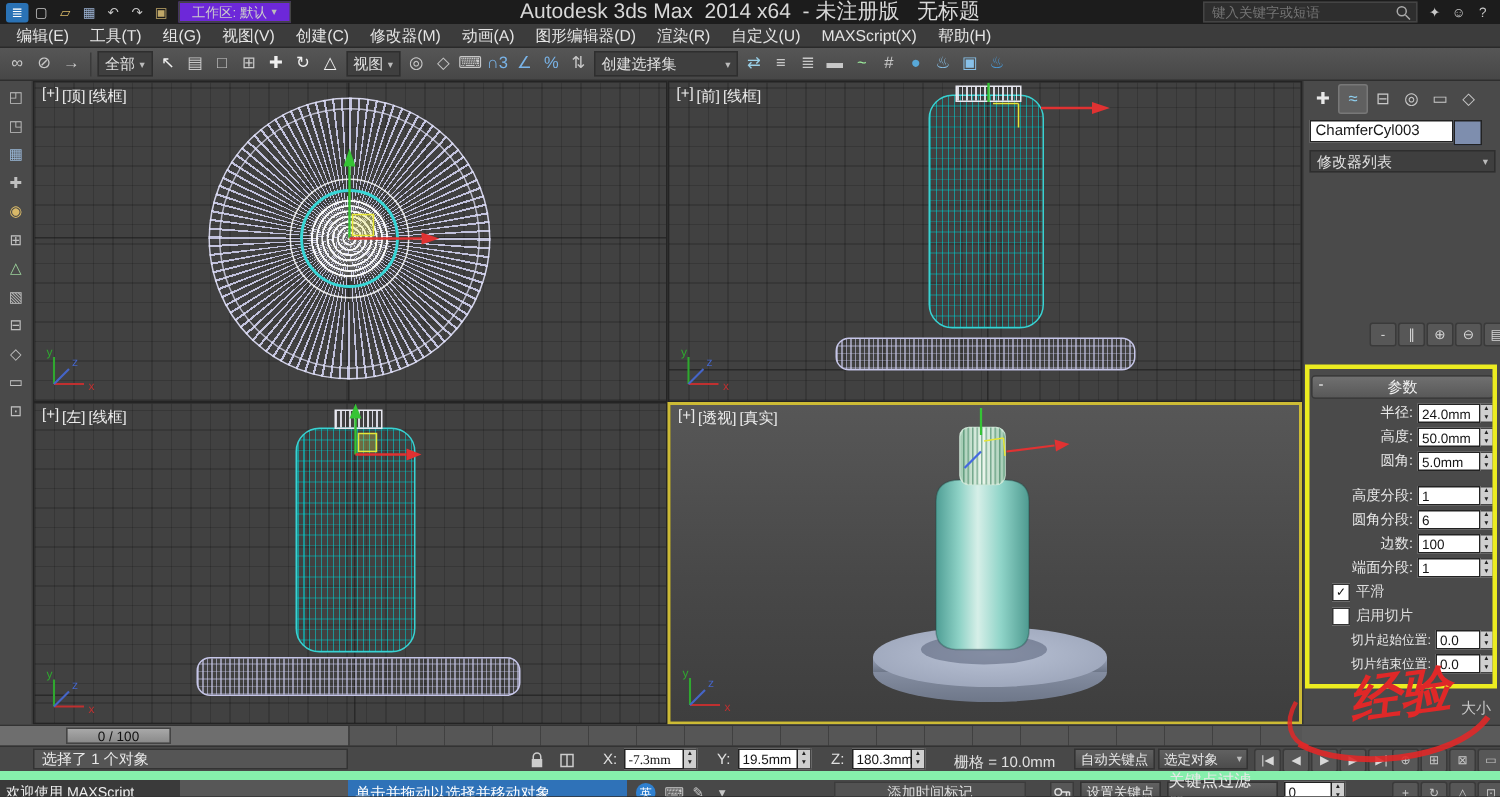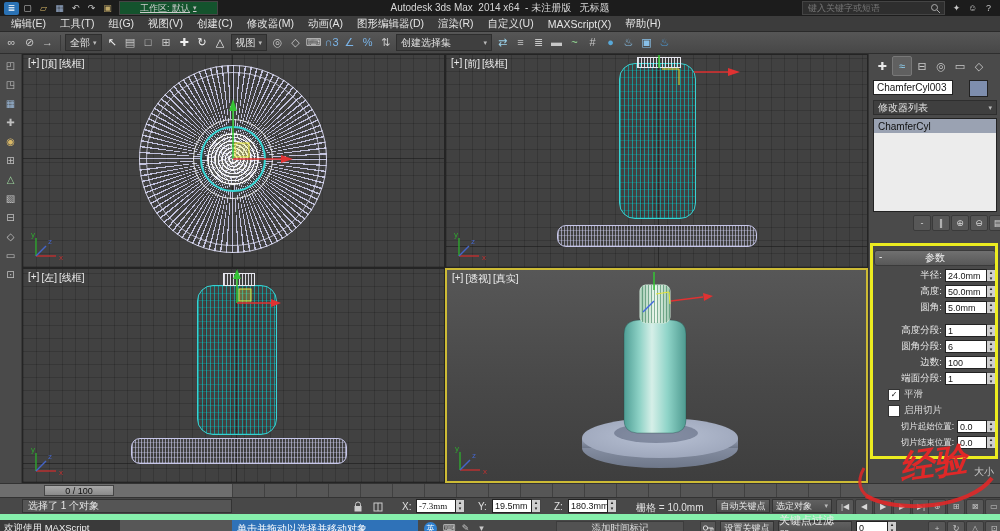--- a/index.html
+++ b/index.html
@@ -9,23 +9,23 @@
   .icon-cell{width:17px;height:17px;display:inline-flex;align-items:center;justify-content:center;
              font-size:11px;line-height:1;border-radius:2px;flex:0 0 auto;cursor:default;}
   .strip{display:flex;align-items:center;gap:1px;}
   .strip-v{display:flex;flex-direction:column;align-items:center;gap:3px;}
   .caret{font-size:7px;color:#bbb;}
 
   
   #titlebar{position:absolute;left:0;top:0;width:1000px;height:16px;background:#1c1c1c;
             display:flex;align-items:center;padding:0 4px;gap:4px;box-sizing:border-box;}
   #titlebar .icon-cell{width:15px;height:13px;font-size:9px;}
-  .ws{display:flex;align-items:center;gap:3px;background:#14532d;border:1px solid #444;height:12px;
-      padding:0 20px;font-size:9px;color:#ccc;text-decoration:underline;}
-  #wtitle{position:absolute;left:50%;transform:translateX(-50%);font-size:10px;color:#d8d8d8;white-space:pre;}
+  .ws{display:flex;align-items:center;gap:3px;background:#6d28d9;border:1px solid #444;height:12px;
+      padding:0 8px;font-size:9px;color:#ccc;}
+  #wtitle{position:absolute;left:50%;transform:translateX(-50%);font-size:14px;color:#d8d8d8;white-space:pre;}
   #search{margin-left:auto;display:flex;align-items:center;gap:2px;background:#2e2e2e;border:1px solid #444;
           height:12px;padding:0 3px;}
   #search input{width:118px;background:transparent;border:0;outline:none;color:#bbb;font-size:9px;font-family:inherit;}
 
   
   #menubar{position:absolute;left:0;top:16px;width:1000px;height:16px;background:#3c3c3c;
            border-bottom:1px solid #2a2a2a;display:flex;align-items:center;padding:0 4px;box-sizing:border-box;}
   .menu{padding:0 7px;font-size:10.5px;color:#e4e4e4;height:100%;display:flex;align-items:center;cursor:default;}
 
   
@@ -74,21 +74,21 @@
 
   
   #cmdpanel{position:absolute;left:868px;top:54px;width:132px;height:429px;background:#4a4a4a;
             border-left:1px solid #333;box-sizing:border-box;}
   #cmdtabs{position:absolute;left:4px;top:2px;}
   #cmdtabs .icon-cell{width:18px;height:18px;}
   #cmdtabs .active{background:#606060;border:1px solid #787878;}
   .win{background:#fff;color:#151515;border:1px solid #222;font-size:10px;display:flex;align-items:center;
        padding:0 3px;box-sizing:border-box;}
   input.win{font-family:inherit;}
-  #objname{position:absolute;left:4px;top:26px;width:80px;height:15px;}
+  #objname{position:absolute;left:4px;top:26px;width:96px;height:15px;}
   #objcolor{position:absolute;left:100px;top:26px;width:17px;height:15px;background:#7e8eae;border:1px solid #222;}
   #modlist{position:absolute;left:4px;top:46px;width:124px;height:15px;justify-content:space-between;box-sizing:border-box;}
   #stack{position:absolute;left:4px;top:64px;width:124px;height:94px;background:#ececec;border:1px solid #222;box-sizing:border-box;}
   .stack-item{height:14px;background:#9aa2b2;color:#111;font-size:10px;display:flex;align-items:center;padding-left:4px;}
   #stackbtns{position:absolute;left:44px;top:161px;}
   #stackbtns .icon-cell{width:16px;height:14px;background:#575757;border:1px solid #3a3a3a;font-size:9px;color:#ddd;}
   #params{position:absolute;left:5px;top:196px;width:122px;z-index:2;}
   .rollout{height:14px;background:linear-gradient(#707070,#585858);border:1px solid #3a3a3a;border-radius:3px;
            display:flex;align-items:center;justify-content:center;font-size:10px;color:#f0f0f0;position:relative;}
   .rollout .minus{position:absolute;left:4px;top:0;font-size:10px;}
@@ -424,23 +424,20 @@
         <div class="icon-cell" style="color: rgb(200, 200, 200);">◎</div>
         <div class="icon-cell" style="color: rgb(200, 200, 200);">▭</div>
         <div class="icon-cell" style="color: rgb(200, 200, 200);">◇</div>
       </div>
     <input id="objname" class="win" value="ChamferCyl003" style="">
     <div id="objcolor"></div>
     <div id="modlist" class="dd">
       <span>修改器列表</span>
       <span class="caret">▾</span>
     </div>
-    <div id="stack">
-      <div class="stack-item">ChamferCyl</div>
-    </div>
     <div id="stackbtns" class="strip">
         <div class="icon-cell" style="color: rgb(216, 216, 216);">-</div>
         <div class="icon-cell" style="color: rgb(216, 216, 216);">∥</div>
         <div class="icon-cell" style="color: rgb(216, 216, 216);">⊕</div>
         <div class="icon-cell" style="color: rgb(216, 216, 216);">⊖</div>
         <div class="icon-cell" style="color: rgb(216, 216, 216);">▤</div>
       </div>
 
     <div id="yellowbox"></div>
 

